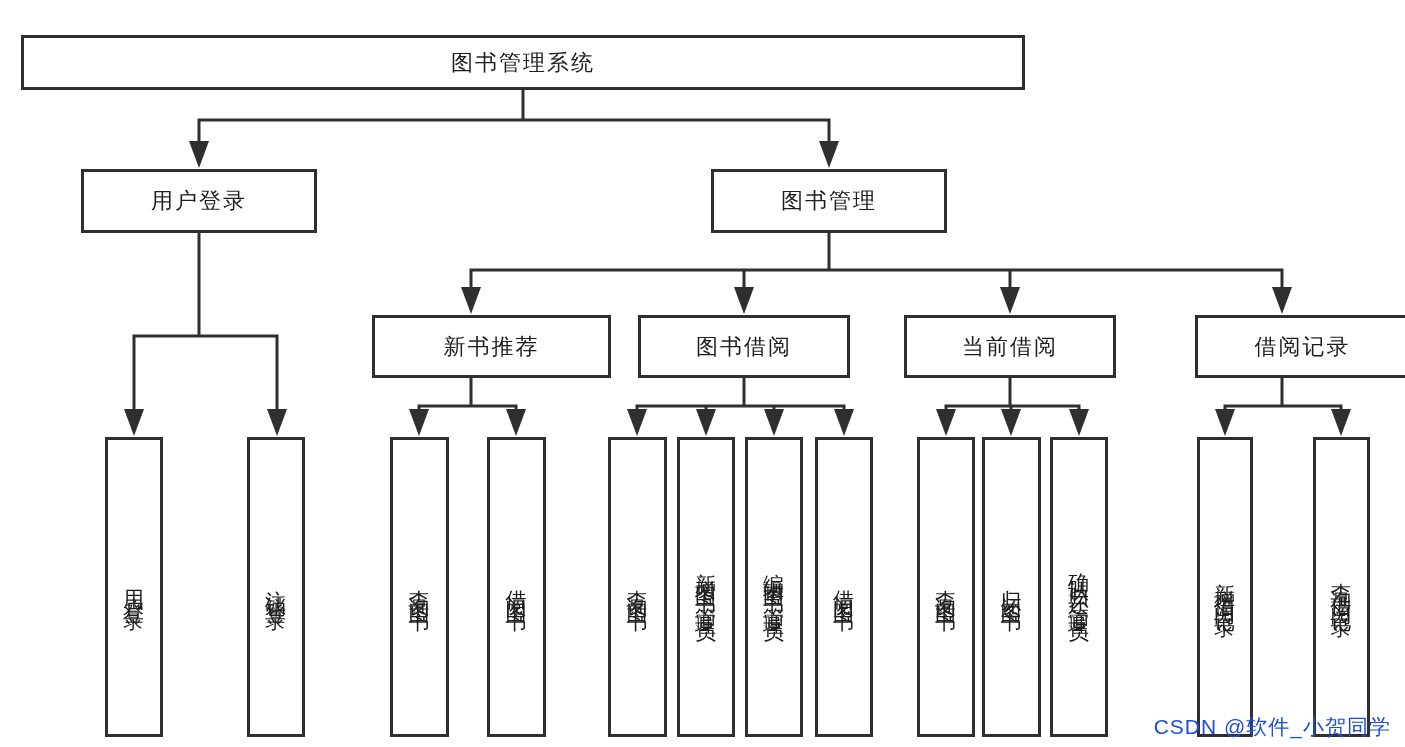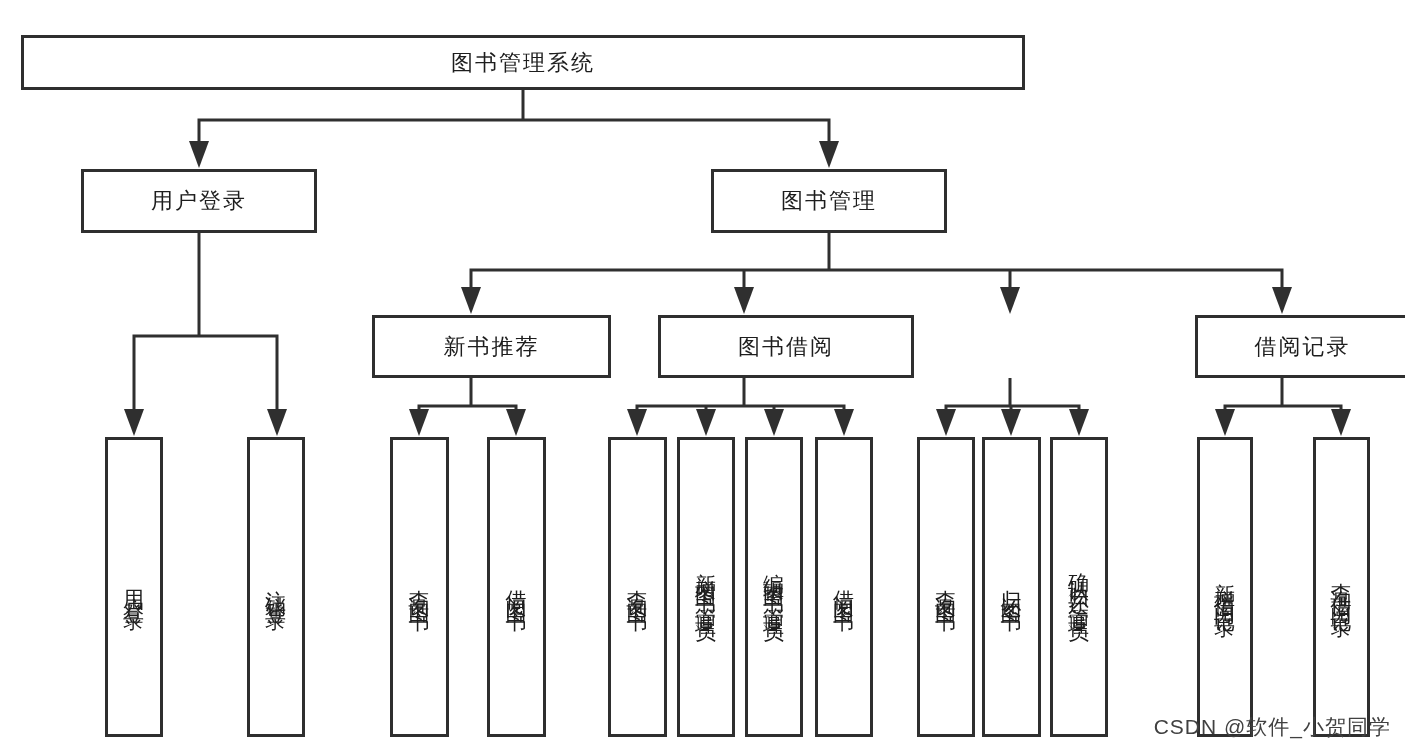--- a/index.html
+++ b/index.html
@@ -28,21 +28,21 @@
     text-orientation:mixed;
     font-size:21px;
     letter-spacing:7px;
     line-height:1.1;
     white-space:normal;
   }
   .watermark {
     position:absolute;
     right:14px; bottom:6px;
     font-size:21px;
-    color:#404040;
+    color:#1d4ed8;
     letter-spacing:1px;
     z-index:2;
   }
 </style>
 </head>
 <body>
 
 <div class="canvas">
 
   <svg class="wires" width="1405" height="747" viewBox="0 0 1405 747">
@@ -83,21 +83,22 @@
     <polygon points="1215,409 1235,409 1225,436" fill="#2f2f2f"></polygon>
     <polygon points="1331,409 1351,409 1341,436" fill="#2f2f2f"></polygon>
   </svg>
 
   <div class="node" style="left:21px; top:13px; width:1004px; height:55px;margin-top:22px;">图书管理系统</div>
 
   <div class="node" style="left:81px; top:169px; width:236px; height:64px;">用户登录</div>
   <div class="node" style="left:711px; top:169px; width:236px; height:64px;">图书管理</div>
 
   <div class="node" style="left:363px; top:315px; width:239px; height:63px;margin-left:9px;">新书推荐</div>
-  <div class="node" style="left:658px; top:315px; width:256px; height:63px;text-align:right;">图书借阅</div>
+  <div class="node" style="left:638px; top:315px; width:212px; height:63px;text-align:right;">图书借阅</div>
+  <div class="node" style="left:904px; top:315px; width:212px; height:63px;">当前借阅</div>
   <div class="node" style="left:1175px; top:315px; width:215px; height:63px;margin-left:20px;">借阅记录</div>
 
   <div class="node leaf" style="left:105px; top:437px; width:58px; height:300px;">用户登录</div>
   <div class="node leaf" style="left:247px; top:437px; width:58px; height:300px;">注销登录</div>
 
   <div class="node leaf" style="left:390px; top:437px; width:59px; height:300px;">查询图书</div>
   <div class="node leaf" style="left:487px; top:437px; width:59px; height:300px;">借阅图书</div>
 
   <div class="node leaf" style="left:608px; top:437px; width:59px; height:300px;">查询图书</div>
   <div class="node leaf" style="left:677px; top:437px; width:58px; height:300px;">新增图书（管理员）</div>

